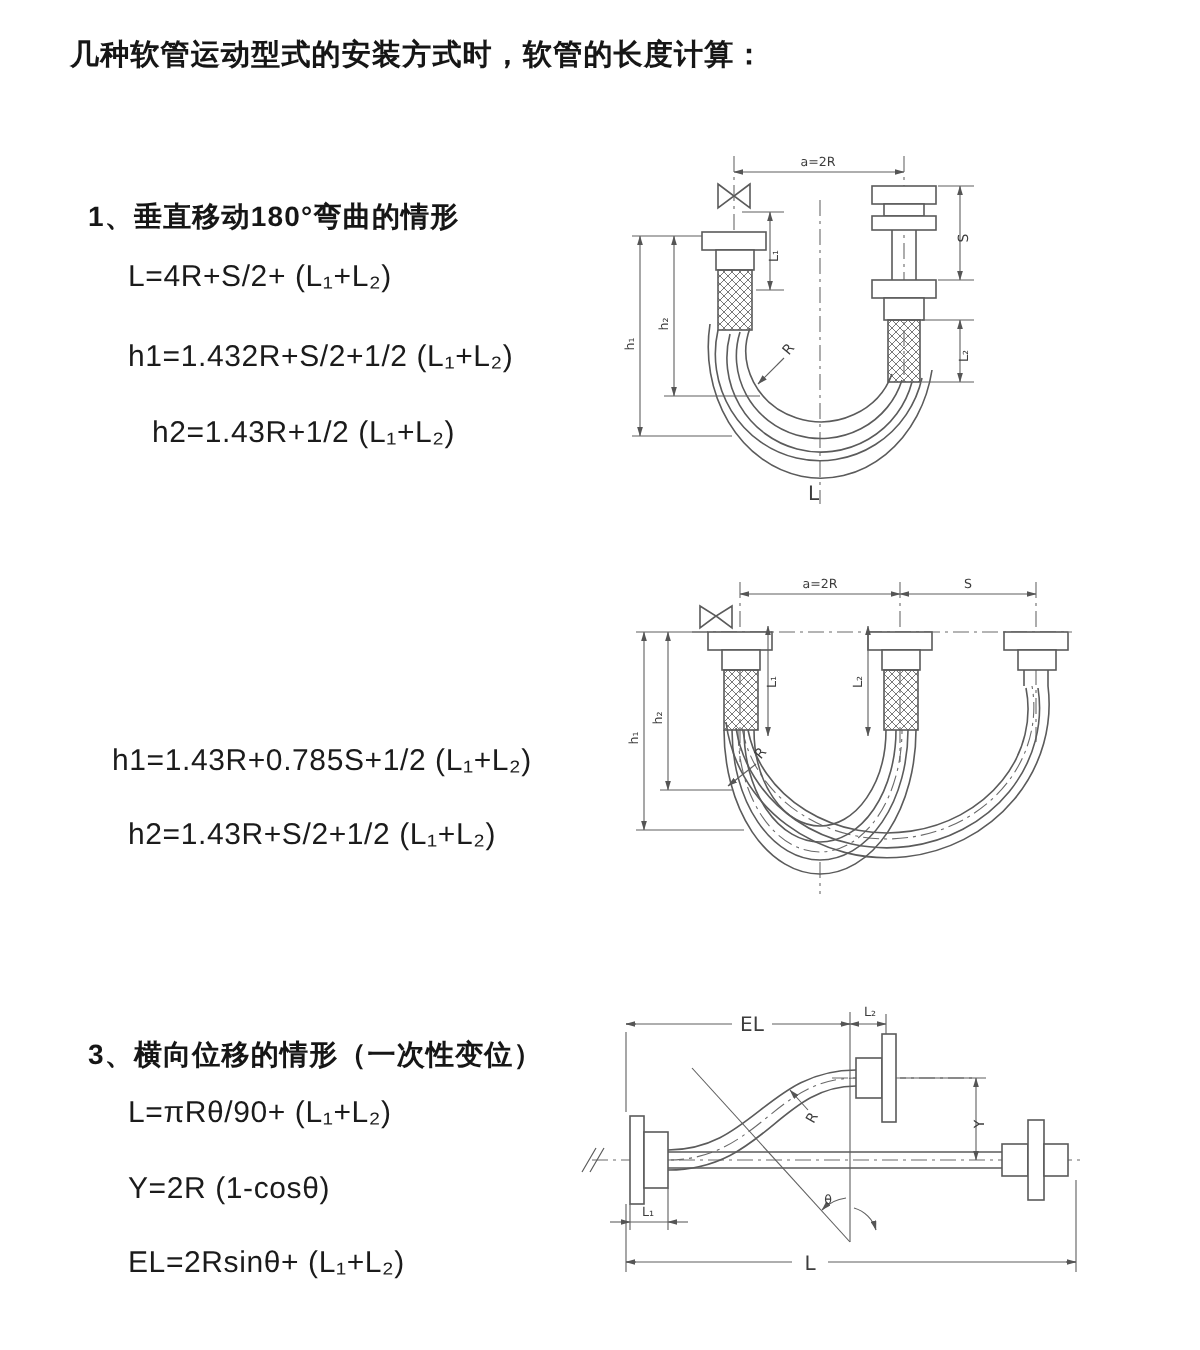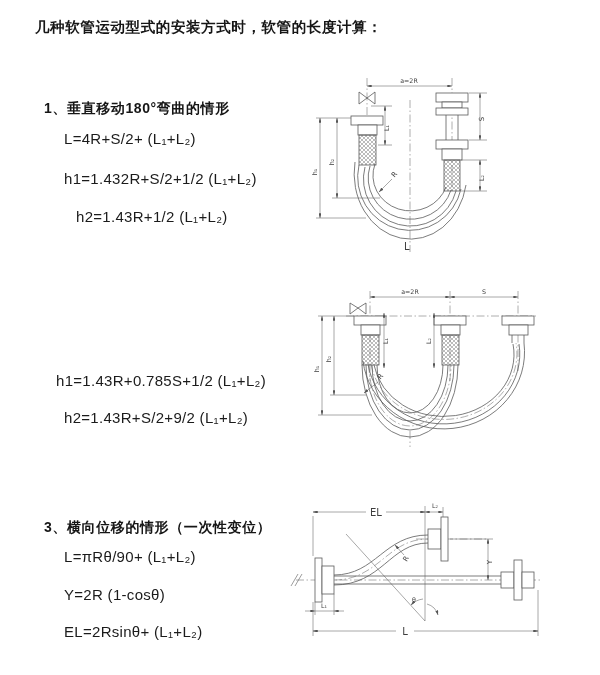--- a/index.html
+++ b/index.html
@@ -21,21 +21,21 @@
 <div class="page">
 
   <h1 class="title">几种软管运动型式的安装方式时，软管的长度计算：</h1>
 
   <div class="heading" style="left:44px;top:100px;">1、垂直移动180°弯曲的情形</div>
   <div class="formula" style="left:64px;top:130px;">L=4R+S/2+ (L₁+L₂)</div>
   <div class="formula" style="left:64px;top:170px;">h1=1.432R+S/2+1/2 (L₁+L₂)</div>
   <div class="formula" style="left:64px;top:208px;margin-left:12px;">h2=1.43R+1/2 (L₁+L₂)</div>
 
   <div class="formula" style="left:56px;top:372px;">h1=1.43R+0.785S+1/2 (L₁+L₂)</div>
-  <div class="formula" style="left:64px;top:409px;">h2=1.43R+S/2+9/2 (L₁+L₂)</div>
+  <div class="formula" style="left:64px;top:409px;">h2=1.43R+S/2+1/2 (L₁+L₂)</div>
 
   <div class="heading" style="left:44px;top:519px;">3、横向位移的情形（一次性变位）</div>
   <div class="formula" style="left:64px;top:548px;">L=πRθ/90+ (L₁+L₂)</div>
   <div class="formula" style="left:64px;top:586px;">Y=2R (1-cosθ)</div>
   <div class="formula" style="left:64px;top:623px;">EL=2Rsinθ+ (L₁+L₂)</div>
 
   <div class="dwg" style="left:308px;top:70px;">
   <svg width="287" height="196" viewBox="0 0 287 196">
     <defs>
       <marker id="aw1" viewBox="0 0 10 6" refX="9.5" refY="3" markerWidth="9" markerHeight="5.4" orient="auto-start-reverse">

